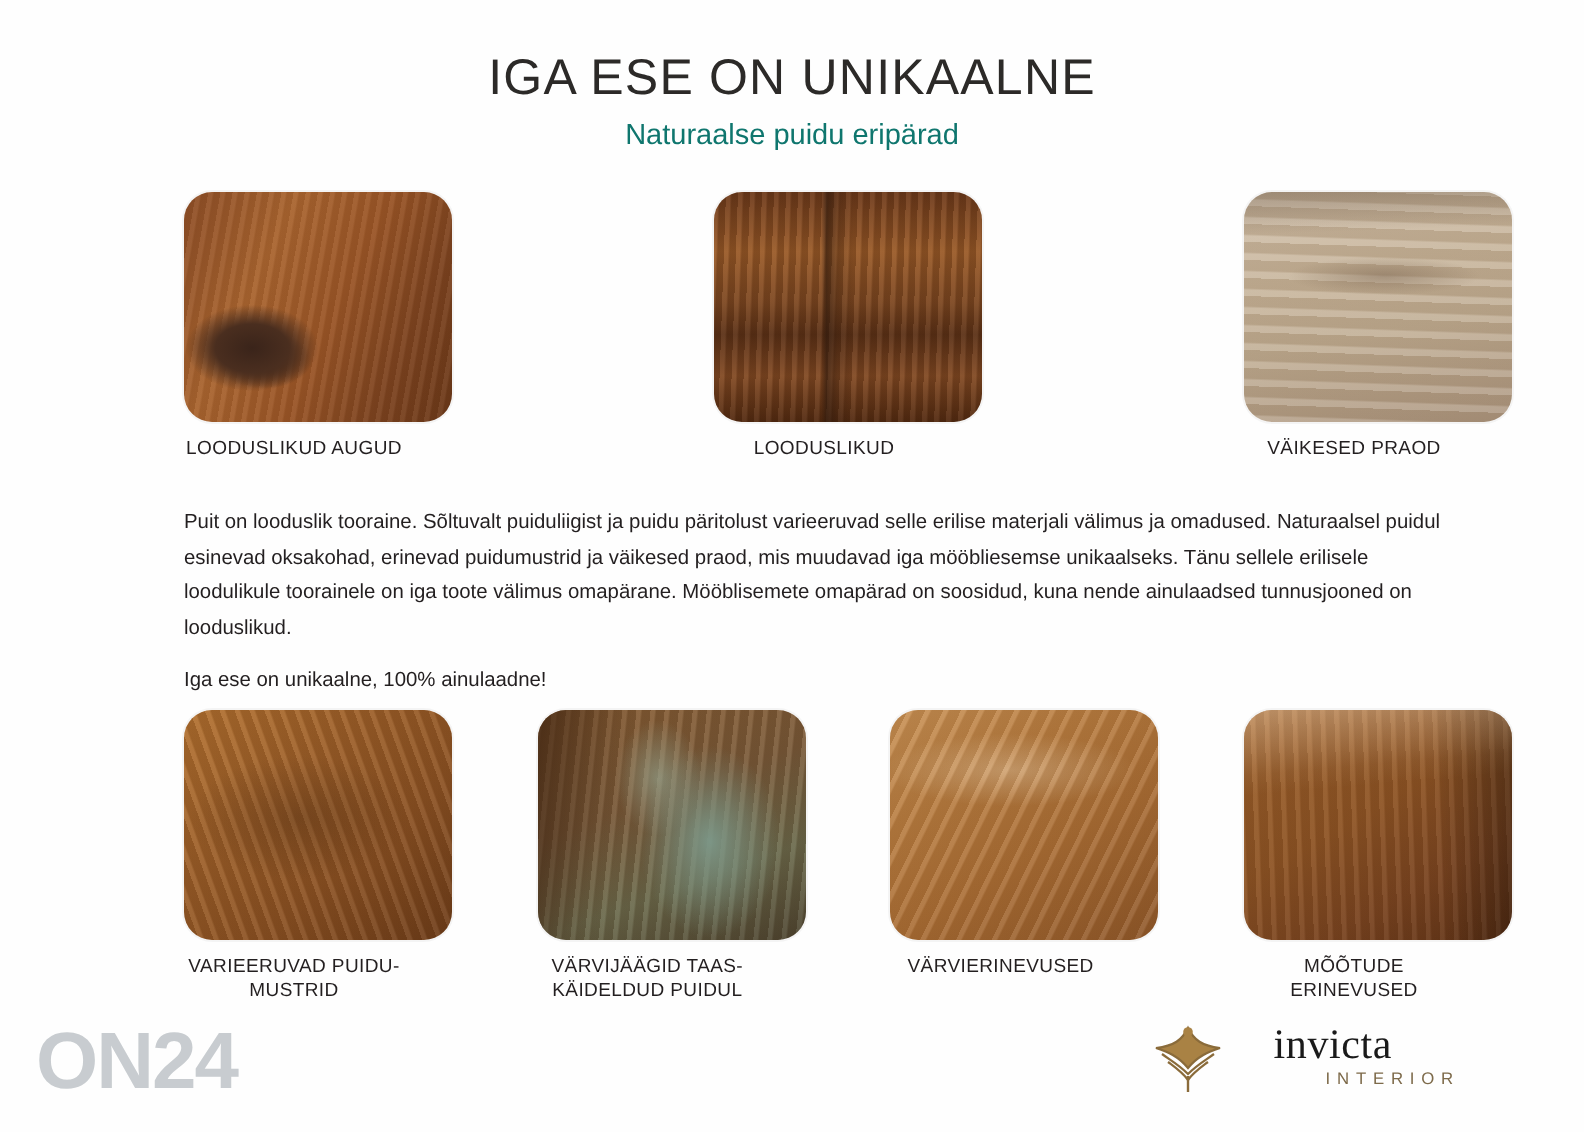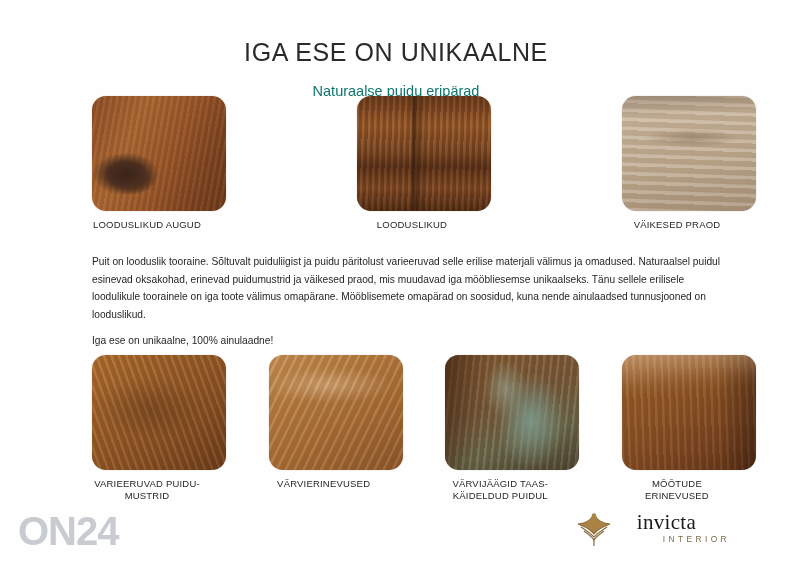--- a/index.html
+++ b/index.html
@@ -27,21 +27,21 @@
     top: 22px;
     left: 0;
     width: 100%;
     text-align: center;
   }
   .title {
     font-size: 25px;
     letter-spacing: 0.6px;
     font-weight: 400;
     color: #2c2a28;
-    margin: 16px;
+    margin: 3px;
   }
   .subtitle {
     font-size: 14.5px;
     font-weight: 400;
     color: #0f766e;
     margin: 6px 0 0 0;
   }
 
   
   .row {
@@ -233,30 +233,30 @@
   <div class="row row-bottom">
     <div class="cell">
       <div class="tile">
           <div class="grain w5"></div>
         </div>
       <div class="caption">VARIEERUVAD PUIDU-
 MUSTRID</div>
     </div>
     <div class="cell">
       <div class="tile">
-          <div class="grain w6"></div>
-        </div>
-      <div class="caption">VÄRVIERINEVUSED</div>
-    </div>
-    <div class="cell">
-      <div class="tile">
           <div class="grain w7"></div>
         </div>
       <div class="caption">VÄRVIJÄÄGID TAAS-
 KÄIDELDUD PUIDUL</div>
+    </div>
+    <div class="cell">
+      <div class="tile">
+          <div class="grain w6"></div>
+        </div>
+      <div class="caption">VÄRVIERINEVUSED</div>
     </div>
     <div class="cell">
       <div class="tile">
           <div class="grain w8"></div>
         </div>
       <div class="caption">MÕÕTUDE ERINEVUSED</div>
     </div>
   </div>
 
   <div class="watermark">ON24</div>

